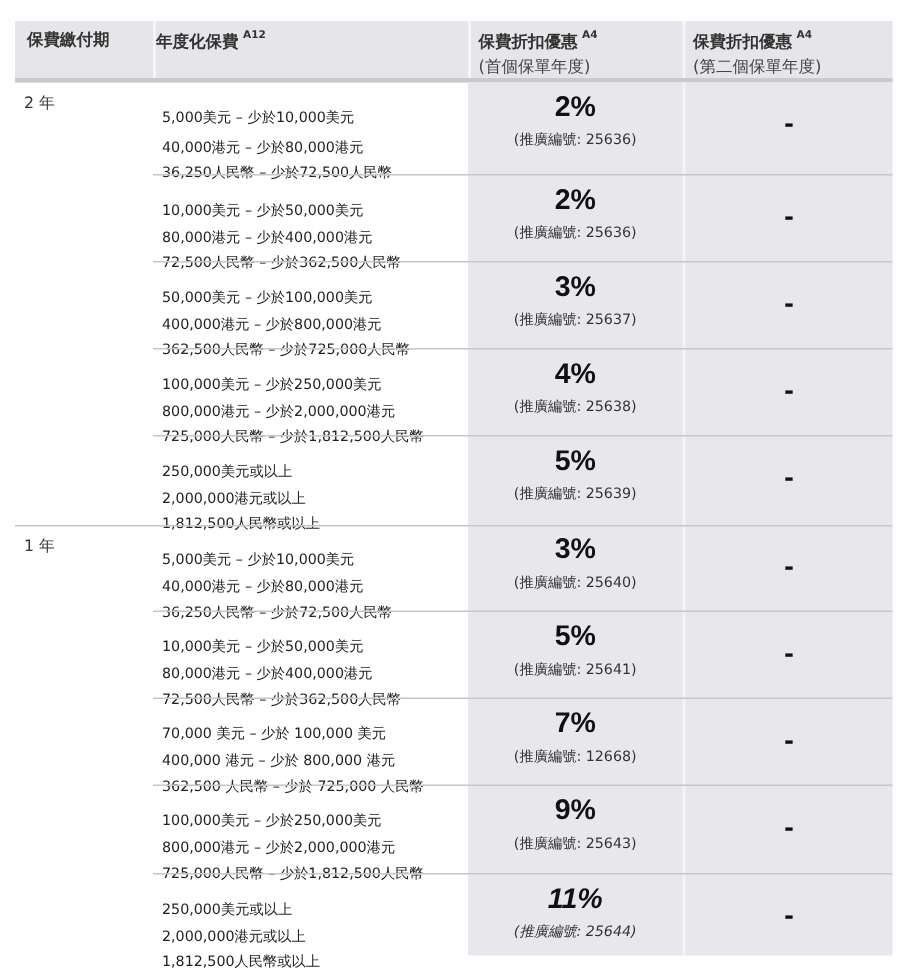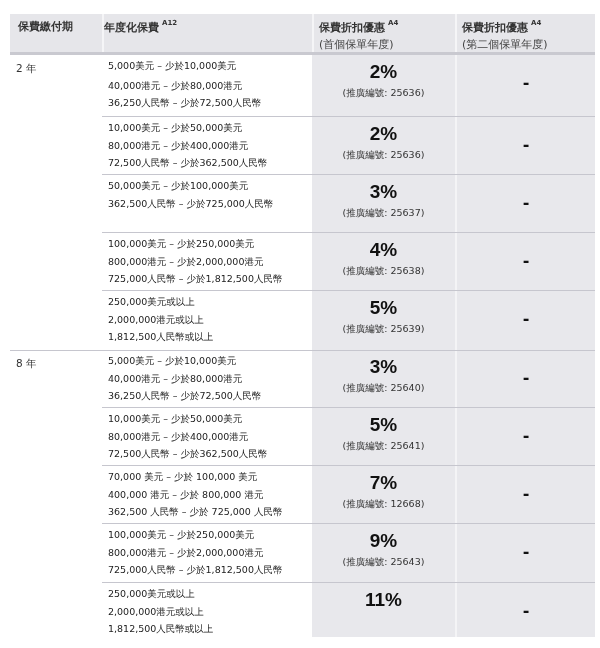--- a/index.html
+++ b/index.html
@@ -12,21 +12,21 @@
   .hcell sup { font-size: 7px; font-weight: bold; vertical-align: 6px; margin-left: 3px; }
   .hsep { position: absolute; top: 0; width: 2px; height: 38px; background: #f5f5f7; }
 
   .body { position: relative; }
   .shade { position: absolute; left: 302px; width: 283px; background: #e8e8ec; }
   .vsep { position: absolute; width: 2px; background: #f4f4f6; }
   .row { position: absolute; left: 92px; width: 493px; border-top: 1.5px solid #c6c6ce; }
   .row.first { border-top: none; }
   .grpsep { position: absolute; left: 0; width: 585px; border-top: 1.5px solid #c6c6ce; }
   .term { position: absolute; left: 6px; font-size: 10.5px; color: #333; }
-  .prem { position: absolute; left: 6px; font-size: 9.5px; line-height: 17.5px; color: #222; white-space: nowrap; }
+  .prem { position: absolute; left: 6px; font-size: 9.5px; line-height: 17.5px; color: #222; white-space: nowrap; margin-top: 13px; }
   .disc { position: absolute; left: 210px; width: 143px; text-align: center; }
   .disc .pct { font-size: 19px; font-weight: bold; color: #111; line-height: 22px; font-family: "Liberation Sans", sans-serif; }
   .disc .code { font-size: 9.5px; color: #333; margin-top: 4px; text-align: center; }
   .dash { position: absolute; left: 355px; width: 138px; text-align: center; font-size: 16px; font-weight: bold; color: #111; }
 </style>
 </head>
 <body>
 
 <div class="tbl">
   <div class="hdr">
@@ -73,20 +73,21 @@
         </div>
         <div class="disc" style="top: 6px;">
           <div class="pct">2%</div>
           <div class="code">(推廣編號: 25636)</div>
         </div>
         <div class="dash" style="top: 18px;">-</div>
       </div>
       <div class="row" style="top: 119px; height: 58px;">
         <div class="prem" style="top: 2px;">
           <div>50,000美元 – 少於100,000美元</div>
+          <div>400,000港元 – 少於800,000港元</div>
           <div>362,500人民幣 – 少於725,000人民幣</div>
         </div>
         <div class="disc" style="top: 6px;">
           <div class="pct">3%</div>
           <div class="code">(推廣編號: 25637)</div>
         </div>
         <div class="dash" style="top: 18px;">-</div>
       </div>
       <div class="row" style="top: 177px; height: 58px;">
         <div class="prem" style="top: 2px;">
@@ -106,21 +107,21 @@
           <div>2,000,000港元或以上</div>
           <div>1,812,500人民幣或以上</div>
         </div>
         <div class="disc" style="top: 6px;">
           <div class="pct">5%</div>
           <div class="code">(推廣編號: 25639)</div>
         </div>
         <div class="dash" style="top: 18px;">-</div>
       </div>
       <div class="grpsep" style="top: 295px;"></div>
-      <div class="term" style="top: 302px;">8 年</div>
+      <div class="term" style="top: 302px;">1 年</div>
       <div class="row first" style="top: 295px; height: 57px;">
         <div class="prem" style="top: 2px;">
           <div>5,000美元 – 少於10,000美元</div>
           <div>40,000港元 – 少於80,000港元</div>
           <div>36,250人民幣 – 少於72,500人民幣</div>
         </div>
         <div class="disc" style="top: 6px;">
           <div class="pct">3%</div>
           <div class="code">(推廣編號: 25640)</div>
         </div>
@@ -161,19 +162,20 @@
           <div class="code">(推廣編號: 25643)</div>
         </div>
         <div class="dash" style="top: 18px;">-</div>
       </div>
       <div class="row" style="top: 527px; height: 55px;">
         <div class="prem" style="top: 2px;">
           <div>250,000美元或以上</div>
           <div>2,000,000港元或以上</div>
           <div>1,812,500人民幣或以上</div>
         </div>
-        <div class="disc" style="top: 6px;">
+        <div class="disc" style="top: 6px; font-style: italic;">
           <div class="pct">11%</div>
+          <div class="code">(推廣編號: 25644)</div>
         </div>
         <div class="dash" style="top: 18px;">-</div>
       </div>
     </div>
 </div>
 
 </body></html>

